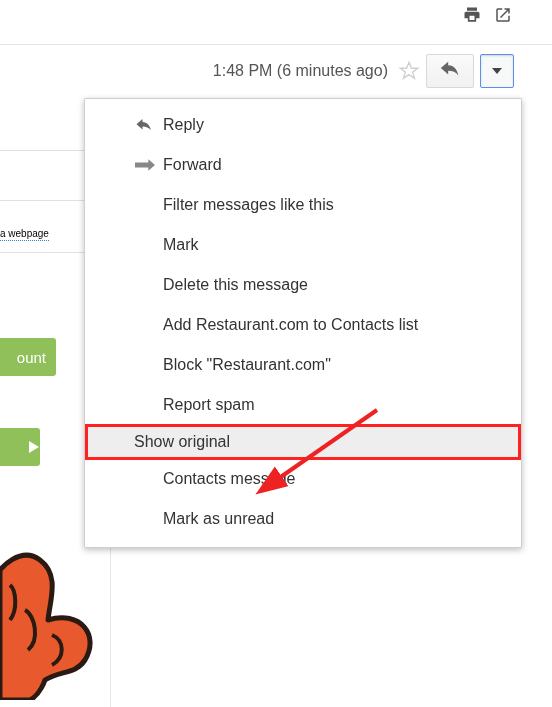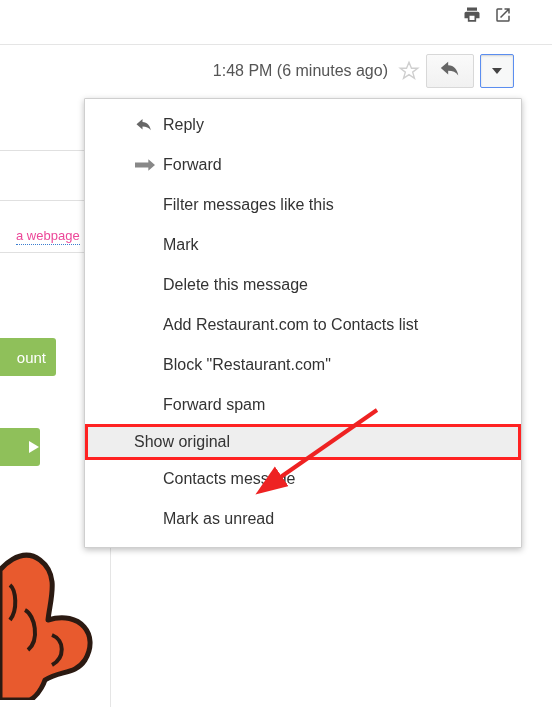--- a/index.html
+++ b/index.html
@@ -118,25 +118,24 @@
     border: 3px solid #f22;
     height: 36px;
     margin: -1px 0;
   }
 
   
   .bg-link {
     position: absolute;
     top: 228px;
     left: 0;
-    font-size: 13px;
-    color: #ec4899;
+    font-size: 10px;
+    color: #000000;
     border-bottom: 1px dotted #3b7ed0;
     padding-bottom: 1px;
-    margin-left: 16px;
   }
   .bg-sep {
     position: absolute;
     left: 0;
     background: #e0e0e0;
     height: 1px;
     width: 86px;
   }
   .bg-sep.one { top: 150px; width:90px; }
   .bg-sep.two { top: 200px; width:90px; }
@@ -286,21 +285,21 @@
     <div class="menu-item">
       <span class="icon-slot"></span>
       <span class="label">Add Restaurant.com to Contacts list</span>
     </div>
     <div class="menu-item">
       <span class="icon-slot"></span>
       <span class="label">Block "Restaurant.com"</span>
     </div>
     <div class="menu-item">
       <span class="icon-slot"></span>
-      <span class="label">Forward spam</span>
+      <span class="label">Report spam</span>
     </div>
     <div class="menu-item highlight">
       <span class="icon-slot"></span>
       <span class="label">Show original</span>
     </div>
     <div class="menu-item">
       <span class="icon-slot"></span>
       <span class="label">Contacts message</span>
     </div>
     <div class="menu-item">

